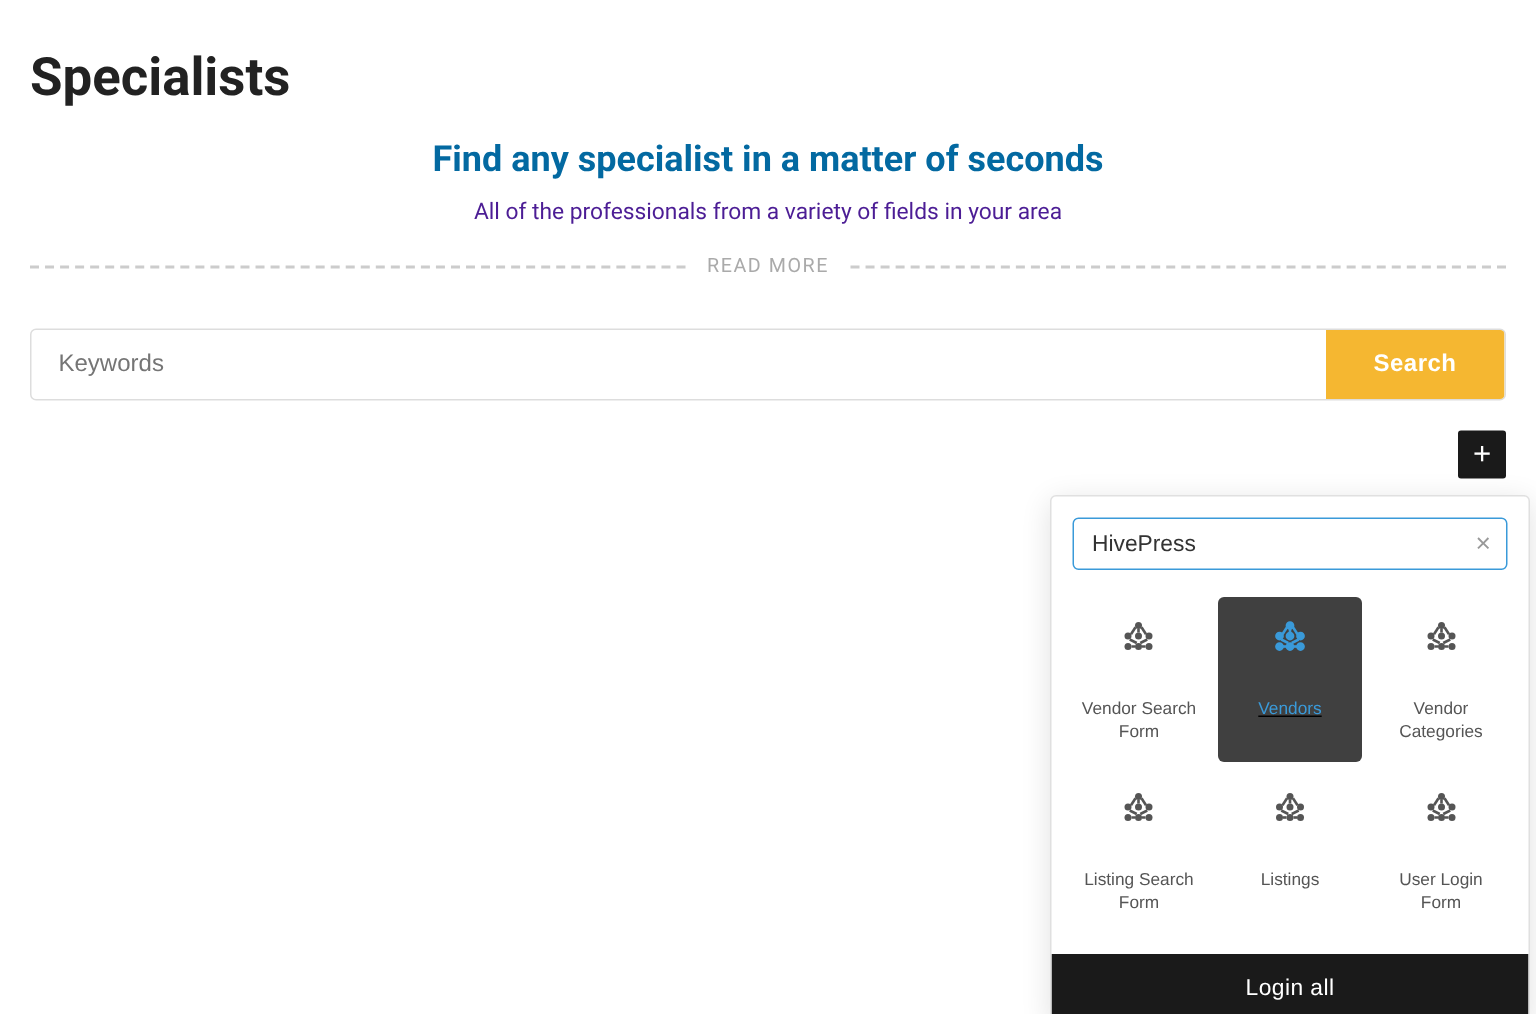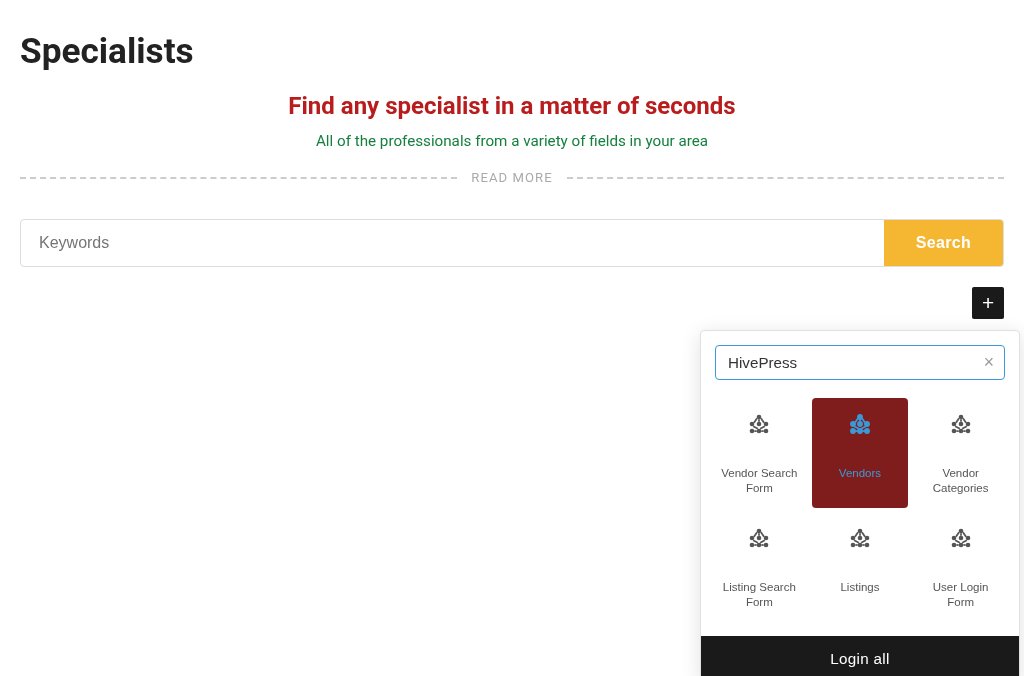--- a/index.html
+++ b/index.html
@@ -26,27 +26,27 @@
     }
 
     .hero-section {
       text-align: center;
       padding: 20px 0 10px;
     }
 
     .hero-heading {
       font-size: 1.5rem;
       font-weight: 700;
-      color: #b91c1c;
+      color: #0369a1;
       margin-bottom: 12px;
     }
 
     .hero-subtext {
       font-size: 0.95rem;
-      color: #15803d;
+      color: #4c1d95;
       margin-bottom: 20px;
     }
 
     .read-more-divider {
       display: flex;
       align-items: center;
       margin: 16px 0 24px;
       color: #999;
       font-size: 0.8rem;
       letter-spacing: 0.05em;
@@ -178,21 +178,22 @@
       padding: 12px 8px;
       cursor: pointer;
       border-radius: 4px;
       text-align: center;
       background: transparent;
       border: none;
       gap: 20px;
     }
 
     .popup-item.active {
-      background: #7f1d1d;
+      background: #404040;
+      text-decoration: underline;
     }
 
     .popup-item .icon-svg {
       width: 28px;
       height: 28px;
       margin-bottom: 8px;
     }
 
     .popup-item.active .icon-svg path,
     .popup-item.active .icon-svg circle,

